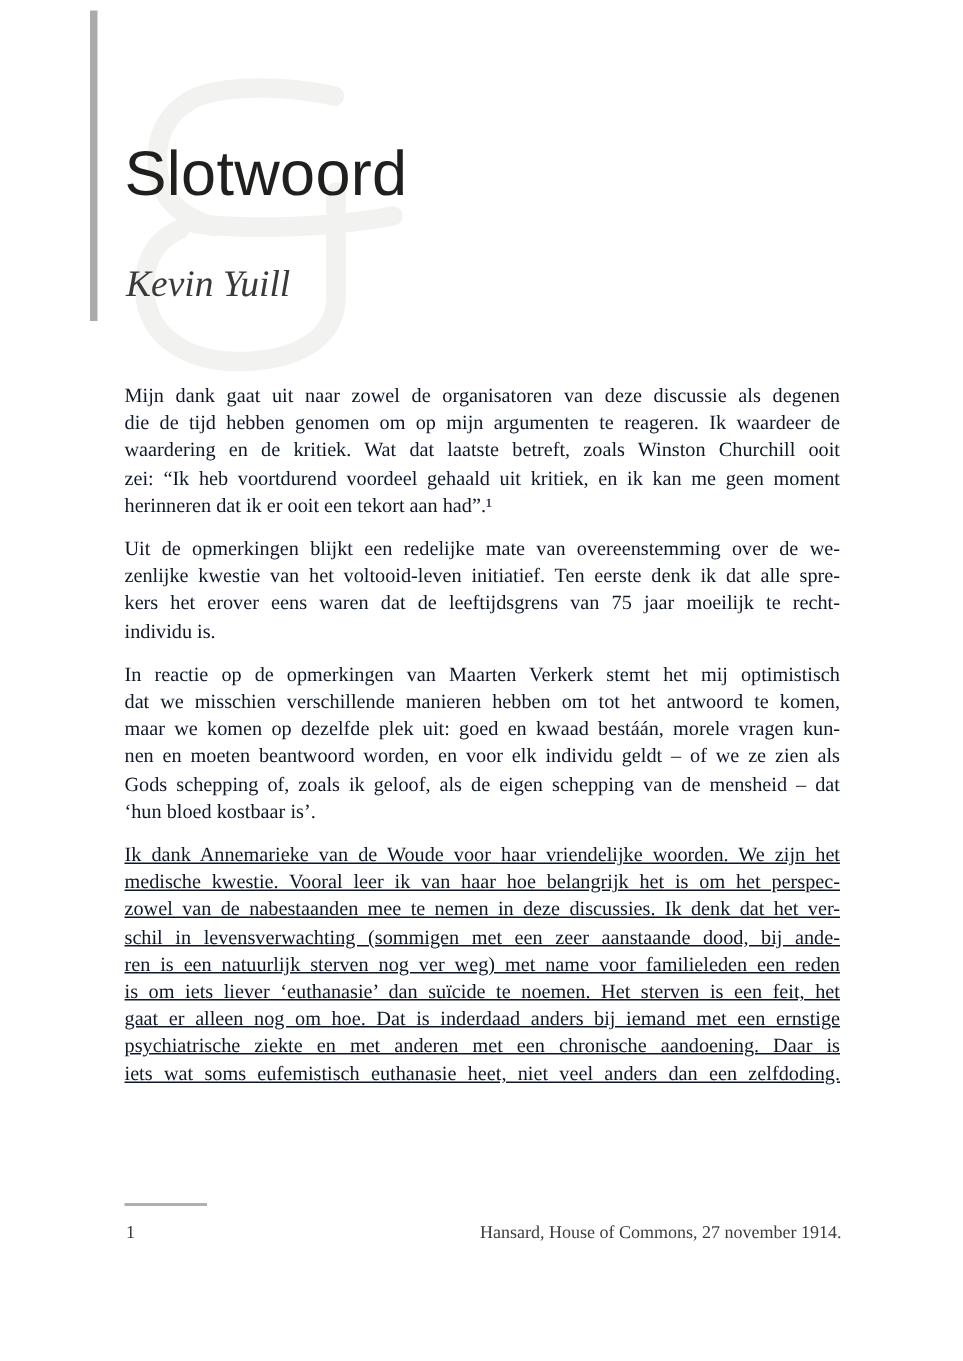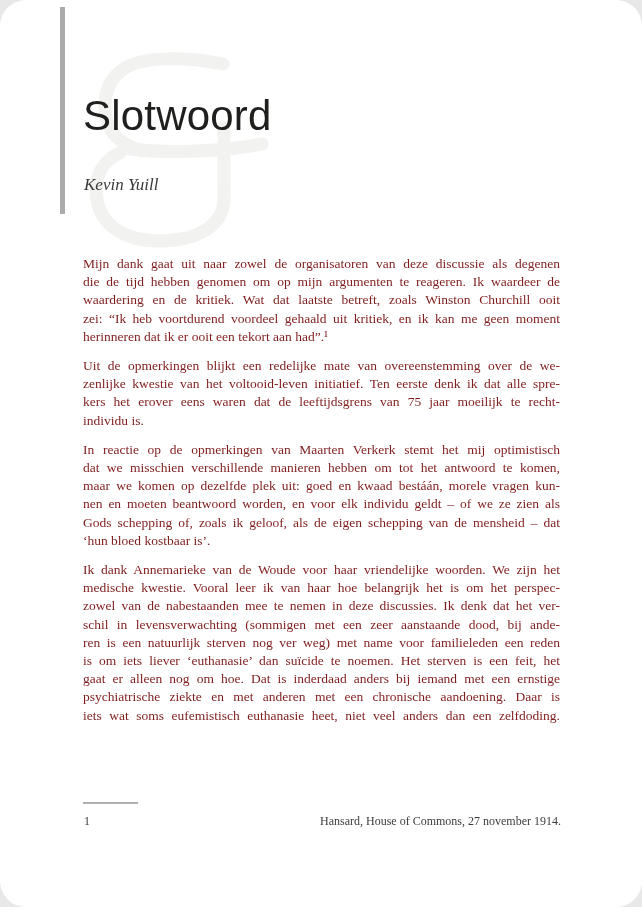--- a/index.html
+++ b/index.html
@@ -3,21 +3,20 @@
 <meta charset="utf-8">
 <style>
   html, body { margin: 0; padding: 0; background: #e8e8e8; }
   .page {
     position: relative;
     width: 642px;
     height: 907px;
     margin: 0 auto;
     background: #ffffff;
     overflow: hidden;
-    border-radius: 26px;
   }
   .accent-bar {
     position: absolute;
     left: 60px;
     top: 7px;
     width: 5px;
     height: 207px;
     background: #ababab;
   }
   .glyph-svg {
@@ -39,37 +38,37 @@
     letter-spacing: 0.2px;
     color: #1f1f1e;
   }
   .chapter-author {
     position: absolute;
     left: 84px;
     top: 176px;
     z-index: 1;
     font-family: "Liberation Serif", serif;
     font-style: italic;
-    font-size: 17px;
+    font-size: 25px;
     line-height: 1.1;
     color: #3a3a3a;
   }
   .body-text {
     position: absolute;
     left: 83px;
     top: 255px;
     width: 477px;
     z-index: 1;
     font-family: "Liberation Serif", serif;
     font-size: 13.5px;
     line-height: 18.2px;
-    color: #7f1d1d;
+    color: #0f172a;
   }
   .para { margin: 0 0 11px 0; }
-  .para:last-child { margin-bottom: 16px; }
+  .para:last-child { margin-bottom: 16px; text-decoration: underline; }
   .pline {
     text-align: justify;
     text-align-last: justify;
     hyphens: none;
   }
   .pline.last {
     text-align-last: left;
   }
   .fn-rule {
     position: absolute;

